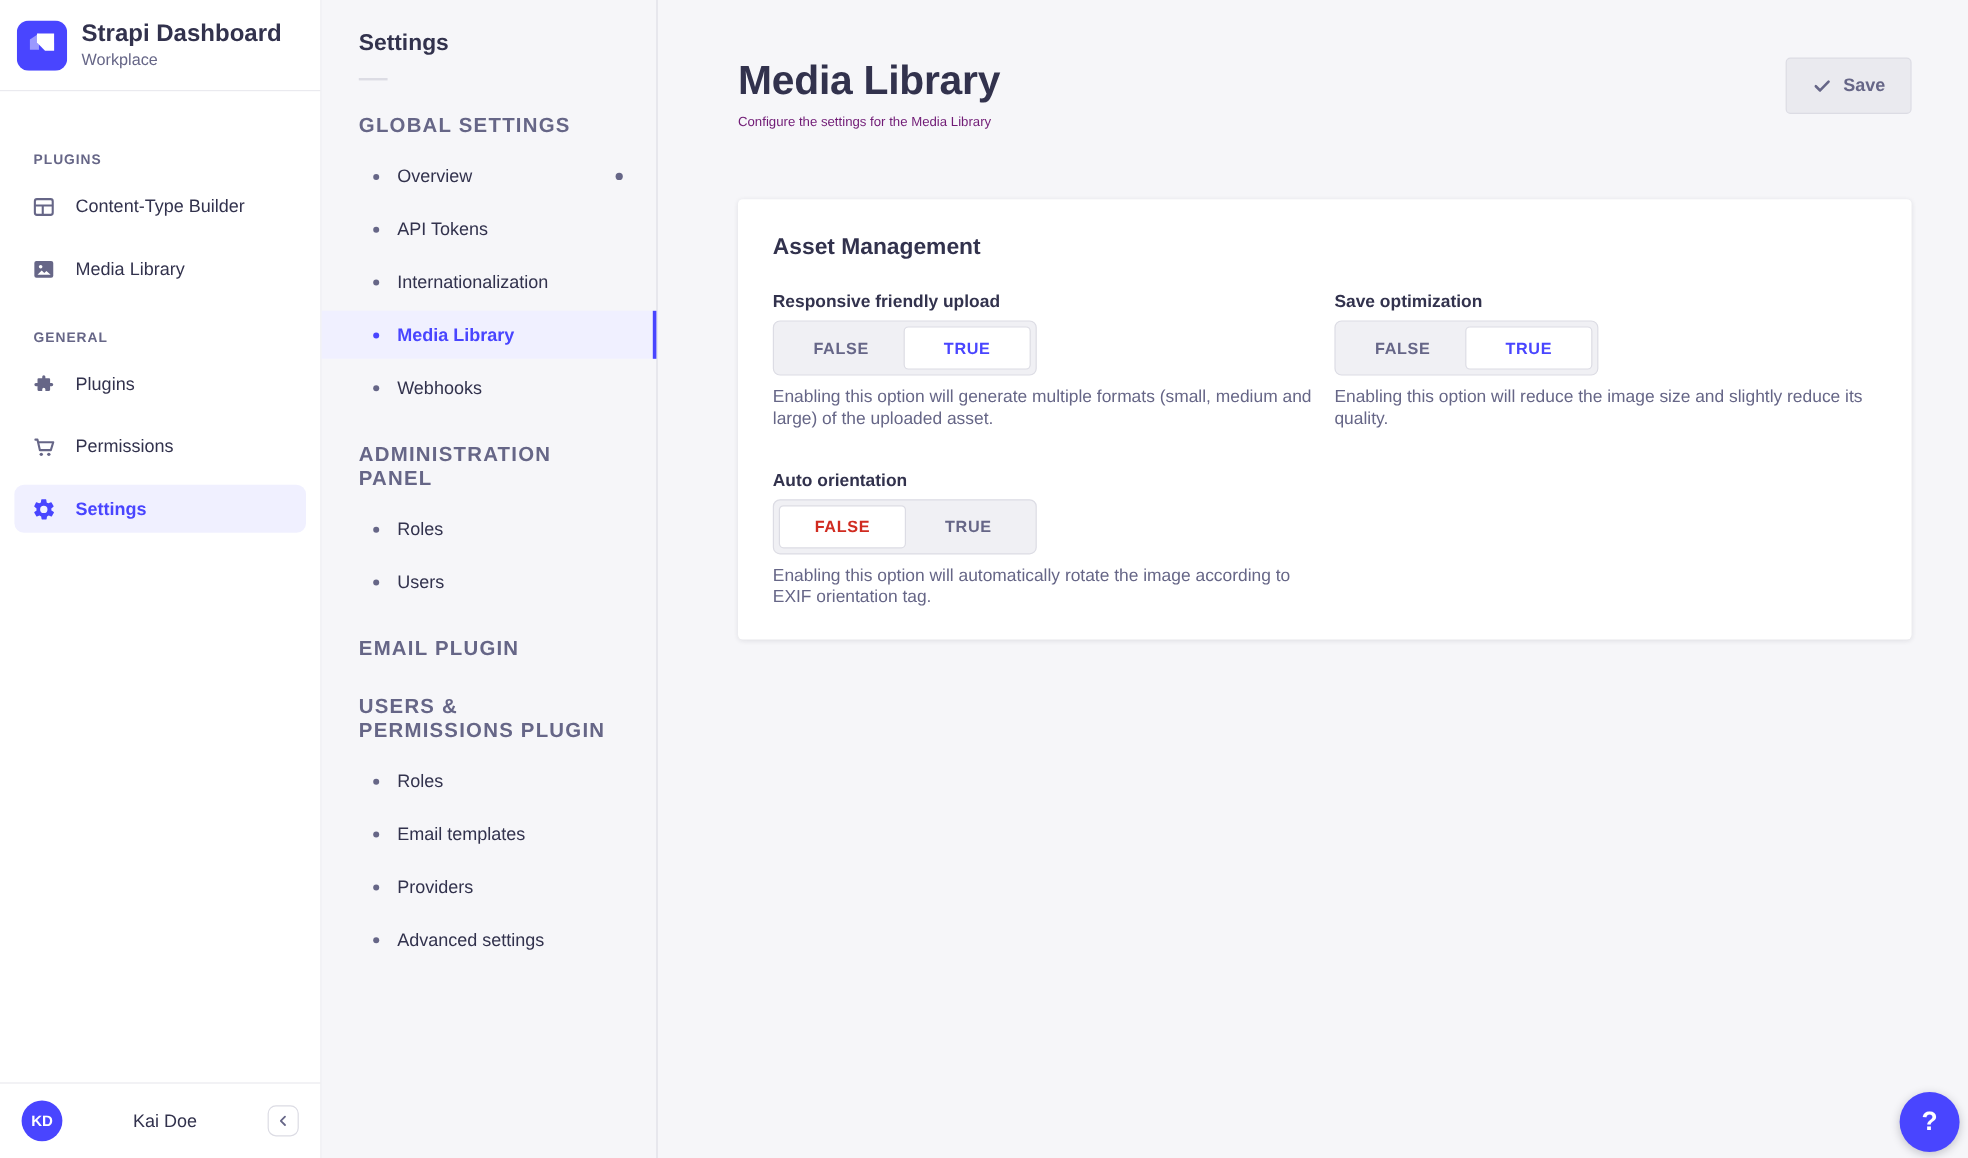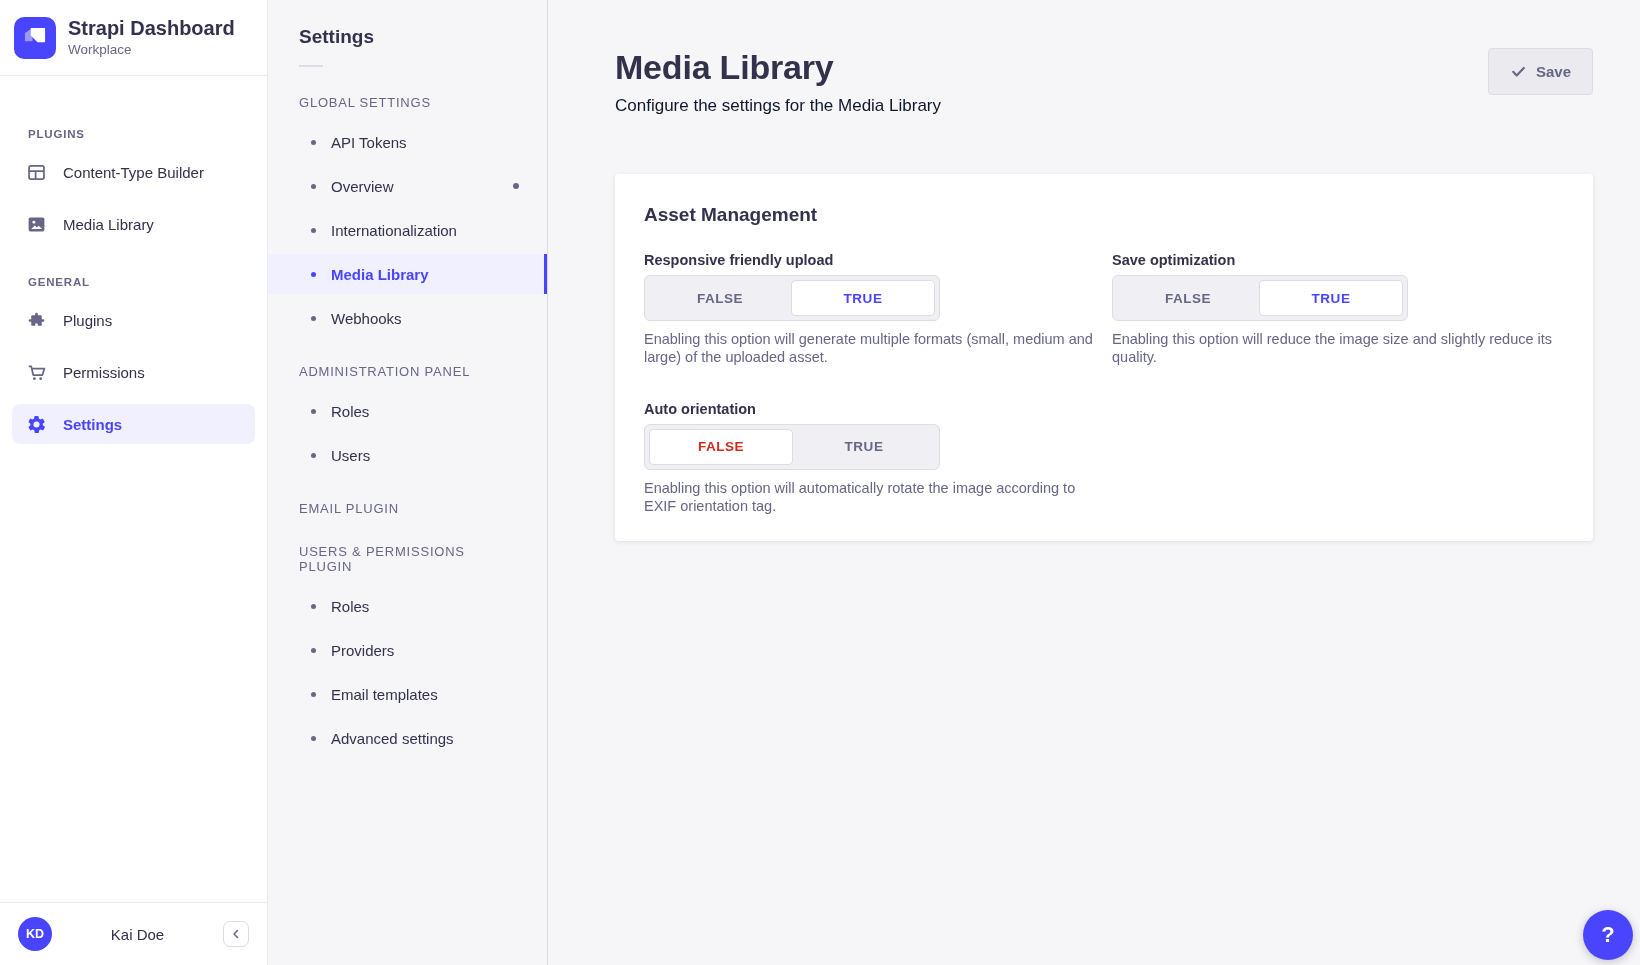--- a/index.html
+++ b/index.html
@@ -23,40 +23,40 @@
   .avatar { width:34px; height:34px; border-radius:50%; background:#4945ff; color:#fff; font-size:12.5px; font-weight:700; display:flex; align-items:center; justify-content:center; flex:none; }
   .user-name { flex:1; text-align:center; font-size:15px; color:#32324d; }
   .collapse-btn { width:26px; height:26px; border:1px solid #dcdce4; border-radius:7px; background:#fff; display:flex; align-items:center; justify-content:center; cursor:pointer; color:#666687; }
   .collapse-btn svg { width:12px; height:12px; }
 
   
   .subnav { width:280px; min-width:280px; background:#f6f6f9; border-right:1px solid #dcdce4; padding-top:26px; }
   .subnav-title { font-size:19px; font-weight:700; color:#32324d; margin-left:31px; }
   .subnav-divider { width:24px; height:2px; background:#dcdce4; margin:17px 0 0 31px; }
   .sn-section { margin:28px 0 0; }
-  .sn-section-title { padding:0 31px; font-size:13px; font-weight:400; letter-spacing:.06em; color:#666687; text-transform:uppercase; margin-bottom:14px; }
+  .sn-section-title { padding:0 31px; font-size:17px; font-weight:700; letter-spacing:.06em; color:#666687; text-transform:uppercase; margin-bottom:14px; }
   .sn-item { position:relative; display:flex; align-items:center; height:36px; margin-bottom:8px; padding-left:43px; font-size:15px; color:#32324d; cursor:pointer; }
   .sn-dot { width:5px; height:5px; border-radius:50%; background:#666687; margin-right:15px; flex:none; }
   .sn-item.active { background:#f0f0ff; height:40px; margin:-2px 0 6px; border-right:3px solid #4945ff; color:#4945ff; font-weight:600; }
   .sn-item.active .sn-dot { background:#4945ff; }
   .notif-dot { position:absolute; right:28px; top:50%; margin-top:-3px; width:6px; height:6px; border-radius:50%; background:#666687; }
 
   
   .main { flex:1; padding:48px 65px 0 67px; position:relative; }
   .page-header { display:flex; justify-content:space-between; align-items:flex-start; }
   .page-title { font-size:34px; font-weight:700; color:#32324d; letter-spacing:-.2px; }
-  .page-subtitle { font-size:17px; color:#0f172a; margin-top:9px; }
+  .page-subtitle { font-size:11px; color:#701a75; margin-top:9px; }
   .save-btn { display:flex; align-items:center; gap:9px; height:47px; padding:0 21px; background:#eaeaef; border:1px solid #dcdce4; border-radius:4px; font-family:inherit; font-size:15px; font-weight:700; color:#666687; cursor:pointer; }
   .save-btn svg { width:17px; height:17px; }
 
   .card { margin-top:58px; background:#fff; border-radius:4px; box-shadow:0 1px 4px rgba(33,33,52,.1); padding:30px 29px 26px; }
   .card-title { font-size:19px; font-weight:700; color:#32324d; margin-bottom:26px; }
   .fields-grid { display:grid; grid-template-columns:452px 452px; column-gap:16px; row-gap:34px; }
   .field-label { font-size:14.5px; font-weight:700; color:#32324d; margin-bottom:7px; }
-  .toggle { width:296px; height:46px; display:flex; padding:4px; background:#f0f0f4; border:1px solid #dcdce4; border-radius:6px; }
+  .toggle { width:220px; height:46px; display:flex; padding:4px; background:#f0f0f4; border:1px solid #dcdce4; border-radius:6px; }
   .toggle-opt { flex:1; display:flex; align-items:center; justify-content:center; font-size:13.5px; font-weight:700; letter-spacing:.04em; color:#666687; border-radius:4px; cursor:pointer; }
   .toggle-opt.on-true { background:#fff; border:1px solid #dcdce4; color:#4945ff; }
   .toggle-opt.on-false { background:#fff; border:1px solid #dcdce4; color:#d02b20; }
   .field-desc { margin-top:9px; font-size:14.5px; line-height:1.26; color:#666687; max-width:455px; }
 
   .help-btn { position:absolute; right:7px; bottom:5px; width:50px; height:50px; border-radius:50%; background:#4945ff; color:#fff; border:none; font-family:inherit; font-size:22px; font-weight:700; cursor:pointer; box-shadow:0 2px 8px rgba(33,33,52,.25); display:flex; align-items:center; justify-content:center; }
 </style>
 </head>
 <body>
 
@@ -134,29 +134,29 @@
   </aside>
 
   <nav class="subnav">
     <div class="subnav-title">Settings</div>
     <div class="subnav-divider"></div>
 
     <div class="sn-section">
       <div class="sn-section-title">Global Settings</div>
       <div class="sn-item">
         <span class="sn-dot"></span>
-        <span>API Tokens</span>
-      </div>
-      <div class="sn-item">
-        <span class="sn-dot"></span>
         <span>Overview</span>
         <span class="notif-dot"></span>
       </div>
       <div class="sn-item">
         <span class="sn-dot"></span>
+        <span>API Tokens</span>
+      </div>
+      <div class="sn-item">
+        <span class="sn-dot"></span>
         <span>Internationalization</span>
       </div>
       <div class="sn-item active">
         <span class="sn-dot"></span>
         <span>Media Library</span>
       </div>
       <div class="sn-item">
         <span class="sn-dot"></span>
         <span>Webhooks</span>
       </div>
@@ -179,25 +179,25 @@
     </div>
 
     <div class="sn-section">
       <div class="sn-section-title">Users &amp; Permissions plugin</div>
       <div class="sn-item">
         <span class="sn-dot"></span>
         <span>Roles</span>
       </div>
       <div class="sn-item">
         <span class="sn-dot"></span>
+        <span>Email templates</span>
+      </div>
+      <div class="sn-item">
+        <span class="sn-dot"></span>
         <span>Providers</span>
-      </div>
-      <div class="sn-item">
-        <span class="sn-dot"></span>
-        <span>Email templates</span>
       </div>
       <div class="sn-item">
         <span class="sn-dot"></span>
         <span>Advanced settings</span>
       </div>
     </div>
   </nav>
 
   <main class="main">
     <div class="page-header">

